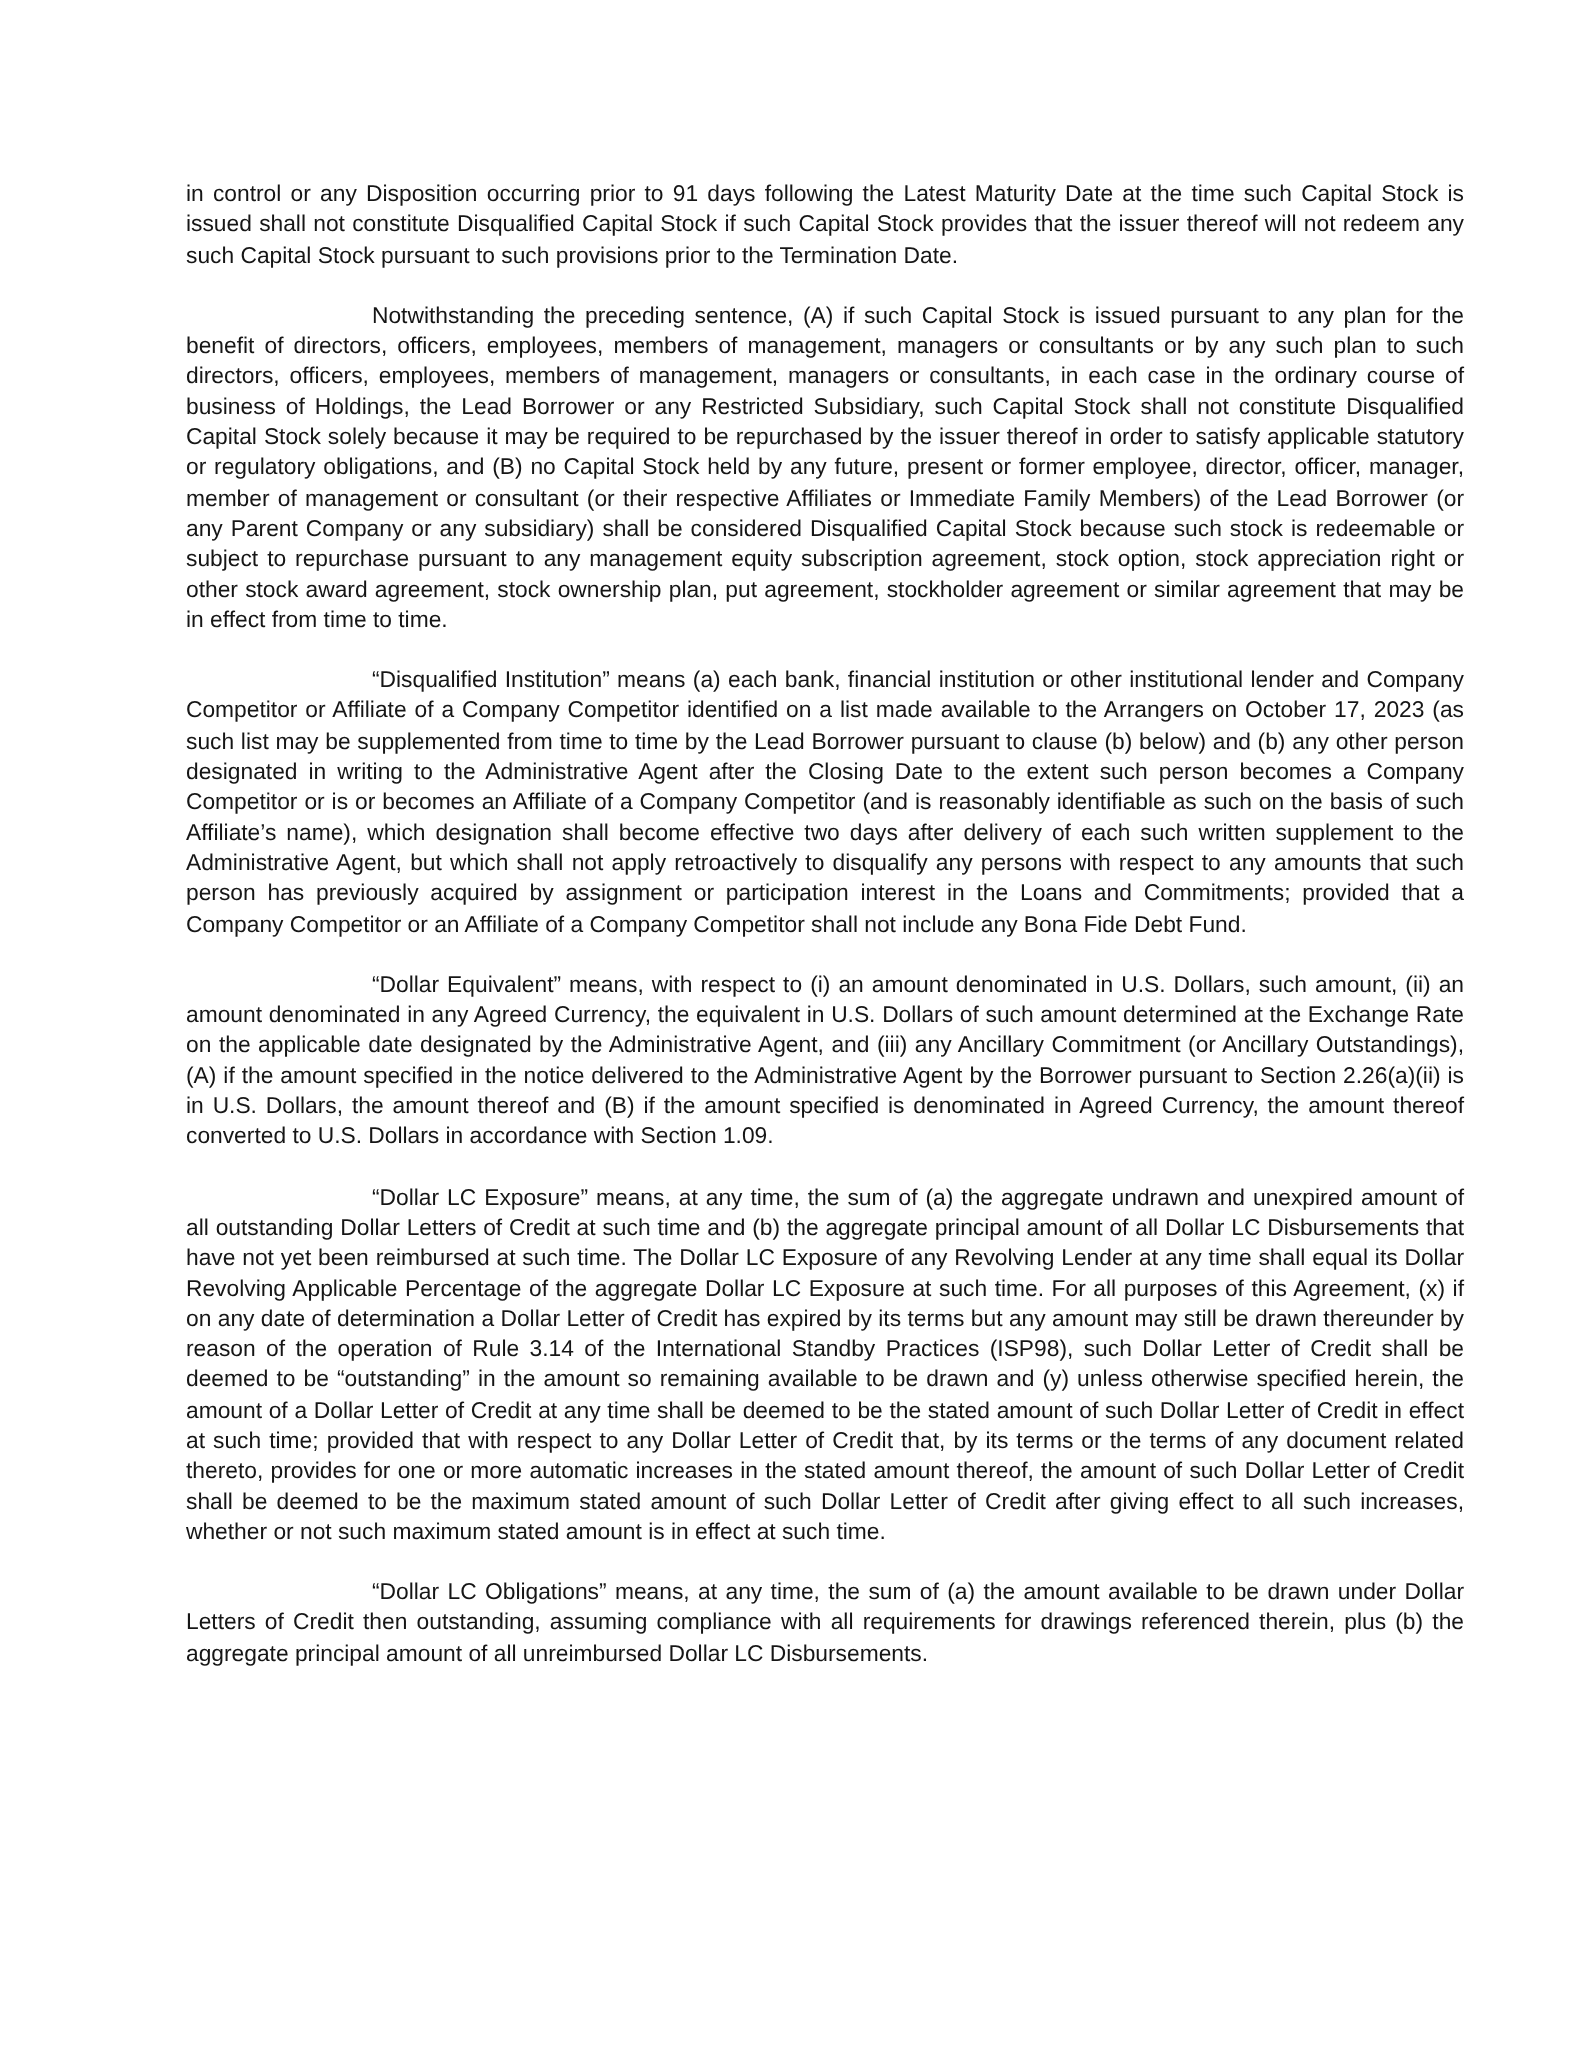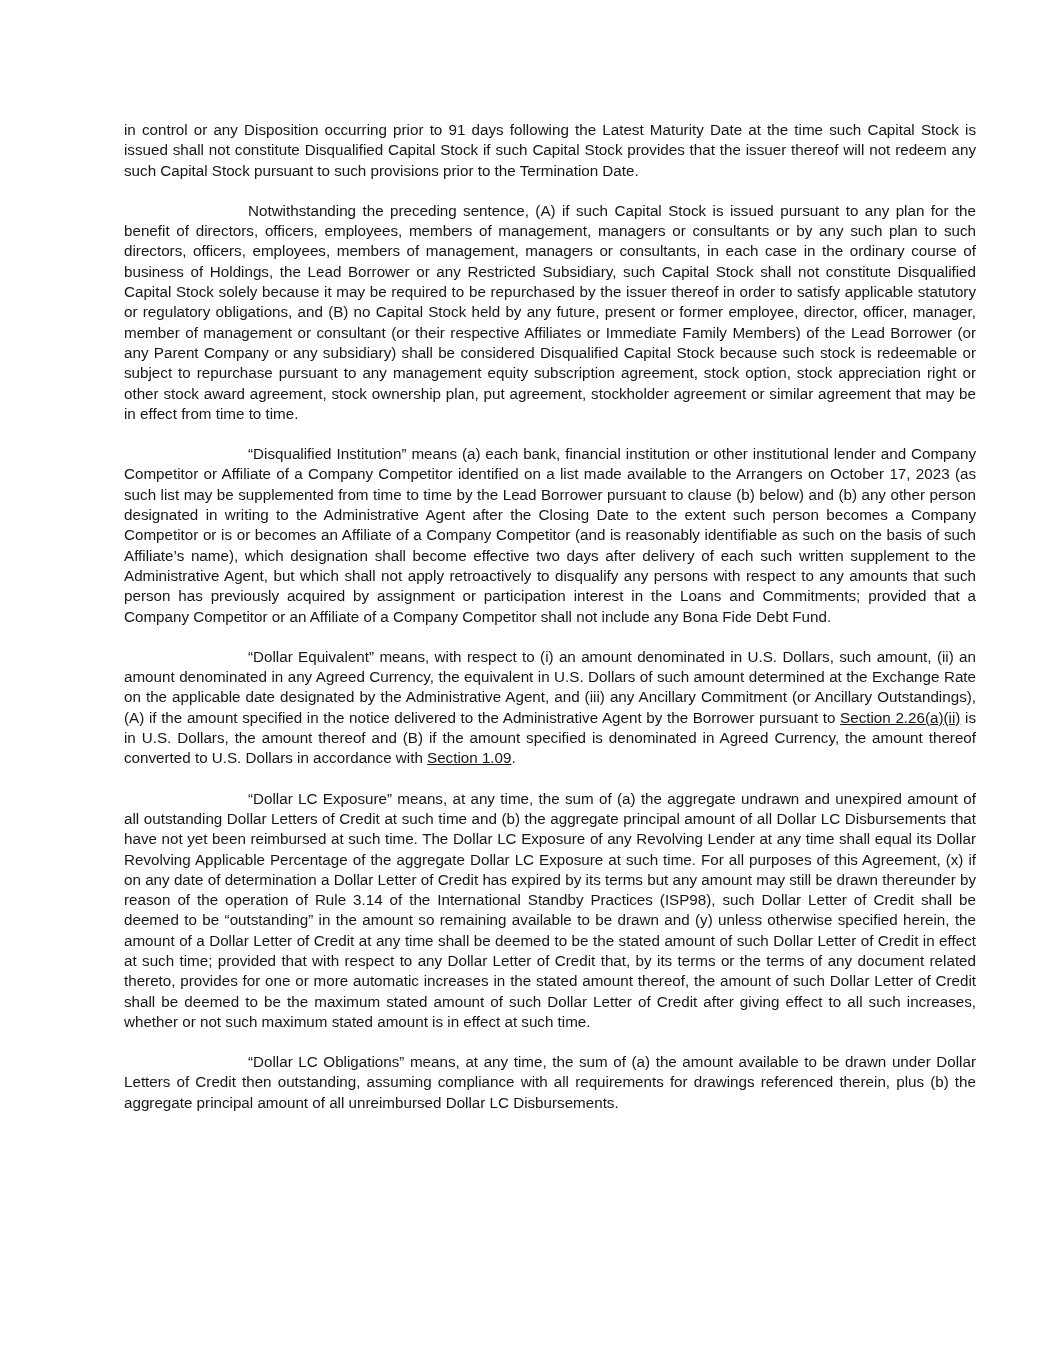--- a/index.html
+++ b/index.html
@@ -27,21 +27,20 @@
     width: 100%;
   }
   p.para {
     margin: 0 0 20px 0;
     text-align: justify;
   }
   p.para.indent {
     text-indent: 124px;
   }
   .uline {
-    text-decoration: underline;
   }
 </style>
 </head>
 <body>
 
 <div class="page">
   <div class="text-block">
       <p class="para"><span>in control or any Disposition occurring prior to 91 days following the Latest Maturity Date at the time such Capital Stock is issued shall not constitute Disqualified Capital Stock if such Capital Stock provides that the issuer thereof will not redeem any such Capital Stock pursuant to such provisions prior to the Termination Date.</span></p>
       <p class="para indent"><span>Notwithstanding the preceding sentence, (A) if such Capital Stock is issued pursuant to any plan for the benefit of directors, officers, employees, members of management, managers or consultants or by any such plan to such directors, officers, employees, members of management, managers or consultants, in each case in the ordinary course of business of Holdings, the Lead Borrower or any Restricted Subsidiary, such Capital Stock shall not constitute Disqualified Capital Stock solely because it may be required to be repurchased by the issuer thereof in order to satisfy applicable statutory or regulatory obligations, and (B) no Capital Stock held by any future, present or former employee, director, officer, manager, member of management or consultant (or their respective Affiliates or Immediate Family Members) of the Lead Borrower (or any Parent Company or any subsidiary) shall be considered Disqualified Capital Stock because such stock is redeemable or subject to repurchase pursuant to any management equity subscription agreement, stock option, stock appreciation right or other stock award agreement, stock ownership plan, put agreement, stockholder agreement or similar agreement that may be in effect from time to time.</span></p>
       <p class="para indent"><span>“Disqualified Institution” means (a) each bank, financial institution or other institutional lender and Company Competitor or Affiliate of a Company Competitor identified on a list made available to the Arrangers on October 17, 2023 (as such list may be supplemented from time to time by the Lead Borrower pursuant to clause (b) below) and (b) any other person designated in writing to the Administrative Agent after the Closing Date to the extent such person becomes a Company Competitor or is or becomes an Affiliate of a Company Competitor (and is reasonably identifiable as such on the basis of such Affiliate’s name), which designation shall become effective two days after delivery of each such written supplement to the Administrative Agent, but which shall not apply retroactively to disqualify any persons with respect to any amounts that such person has previously acquired by assignment or participation interest in the Loans and Commitments; provided that a Company Competitor or an Affiliate of a Company Competitor shall not include any Bona Fide Debt Fund.</span></p>

